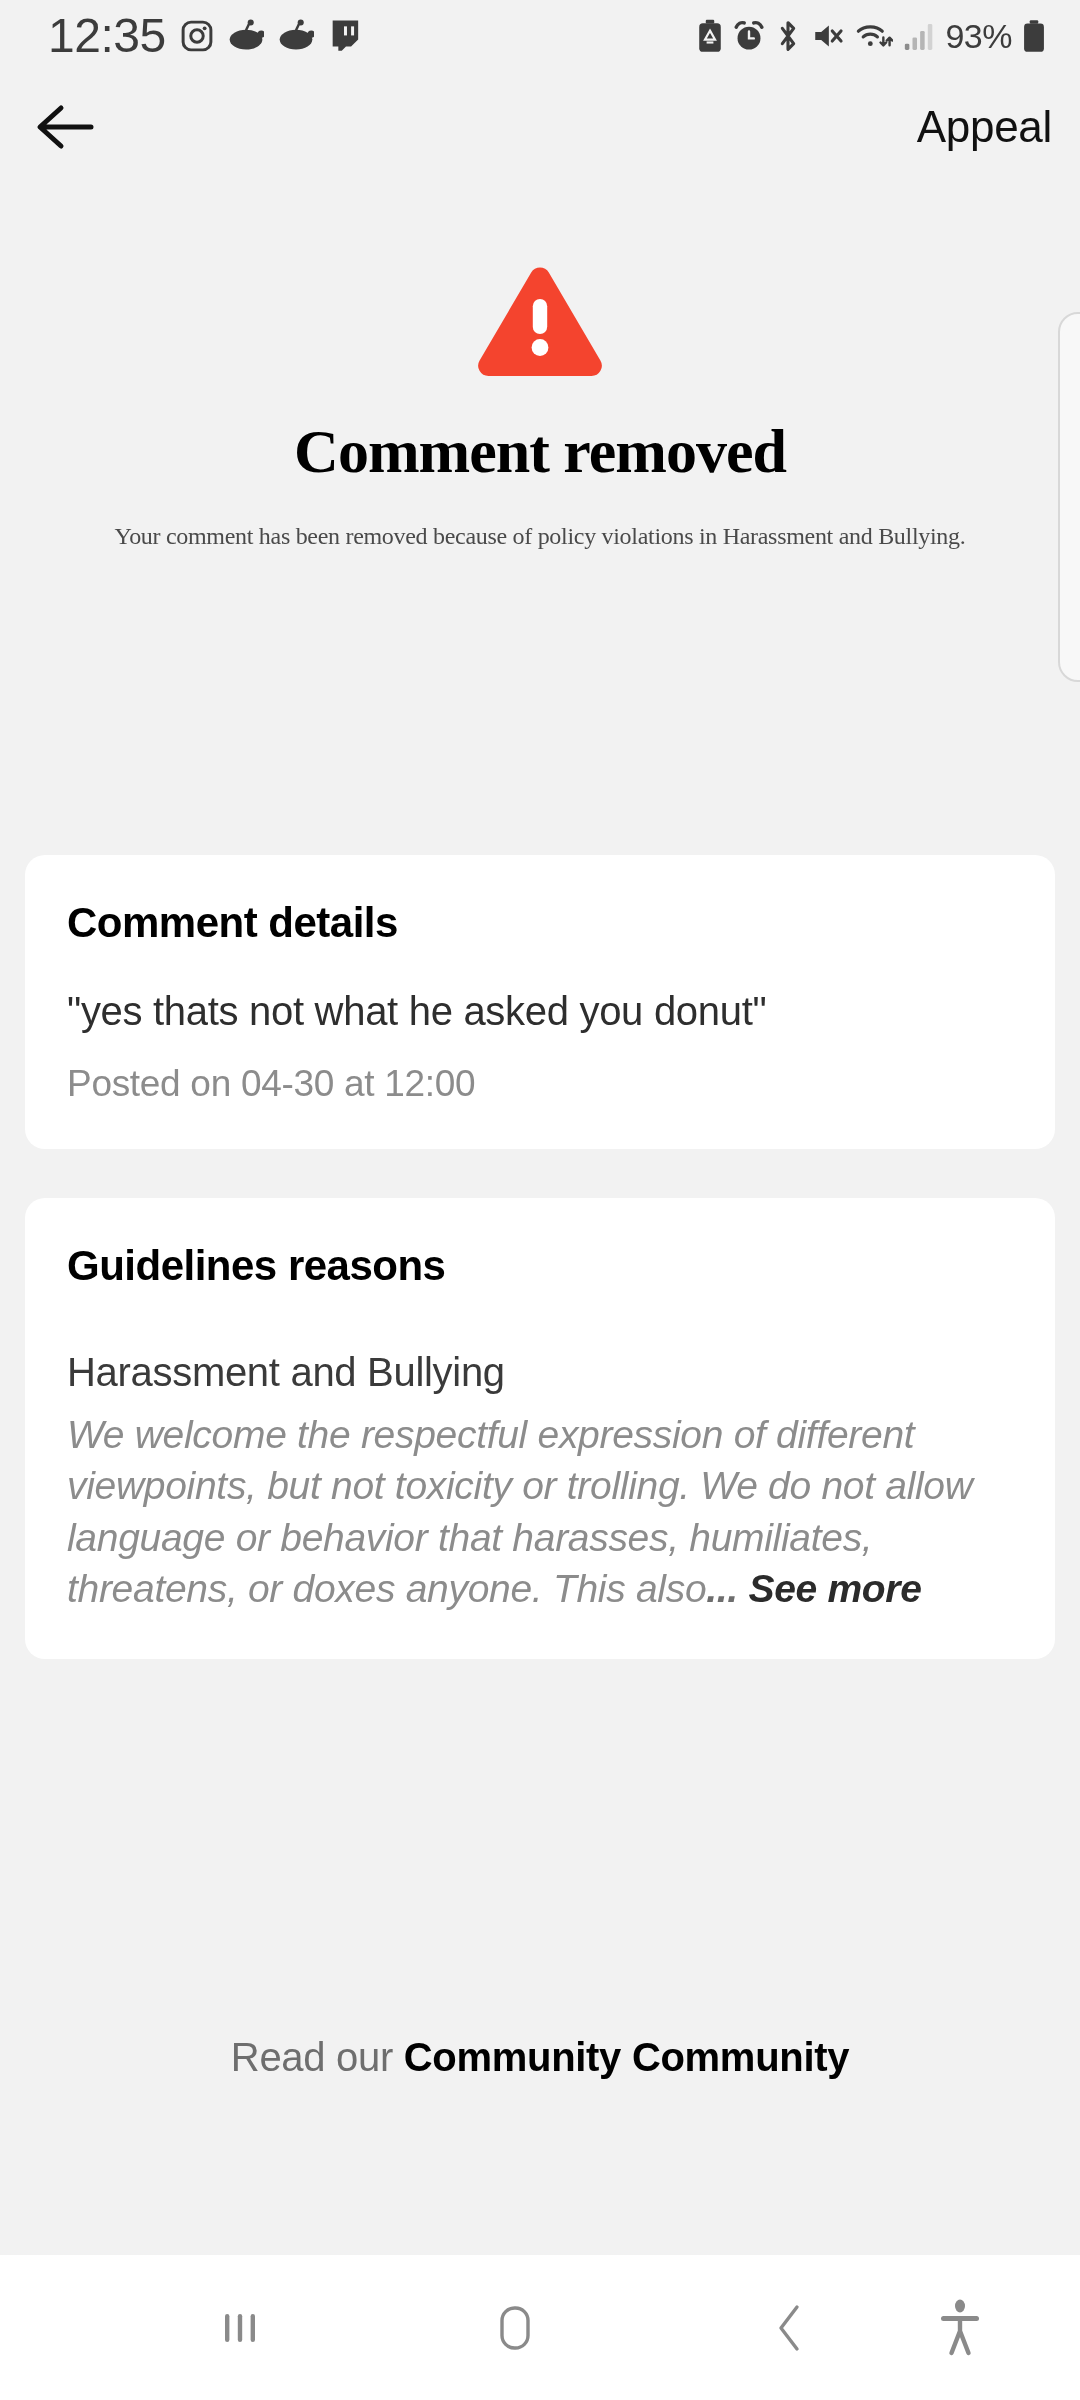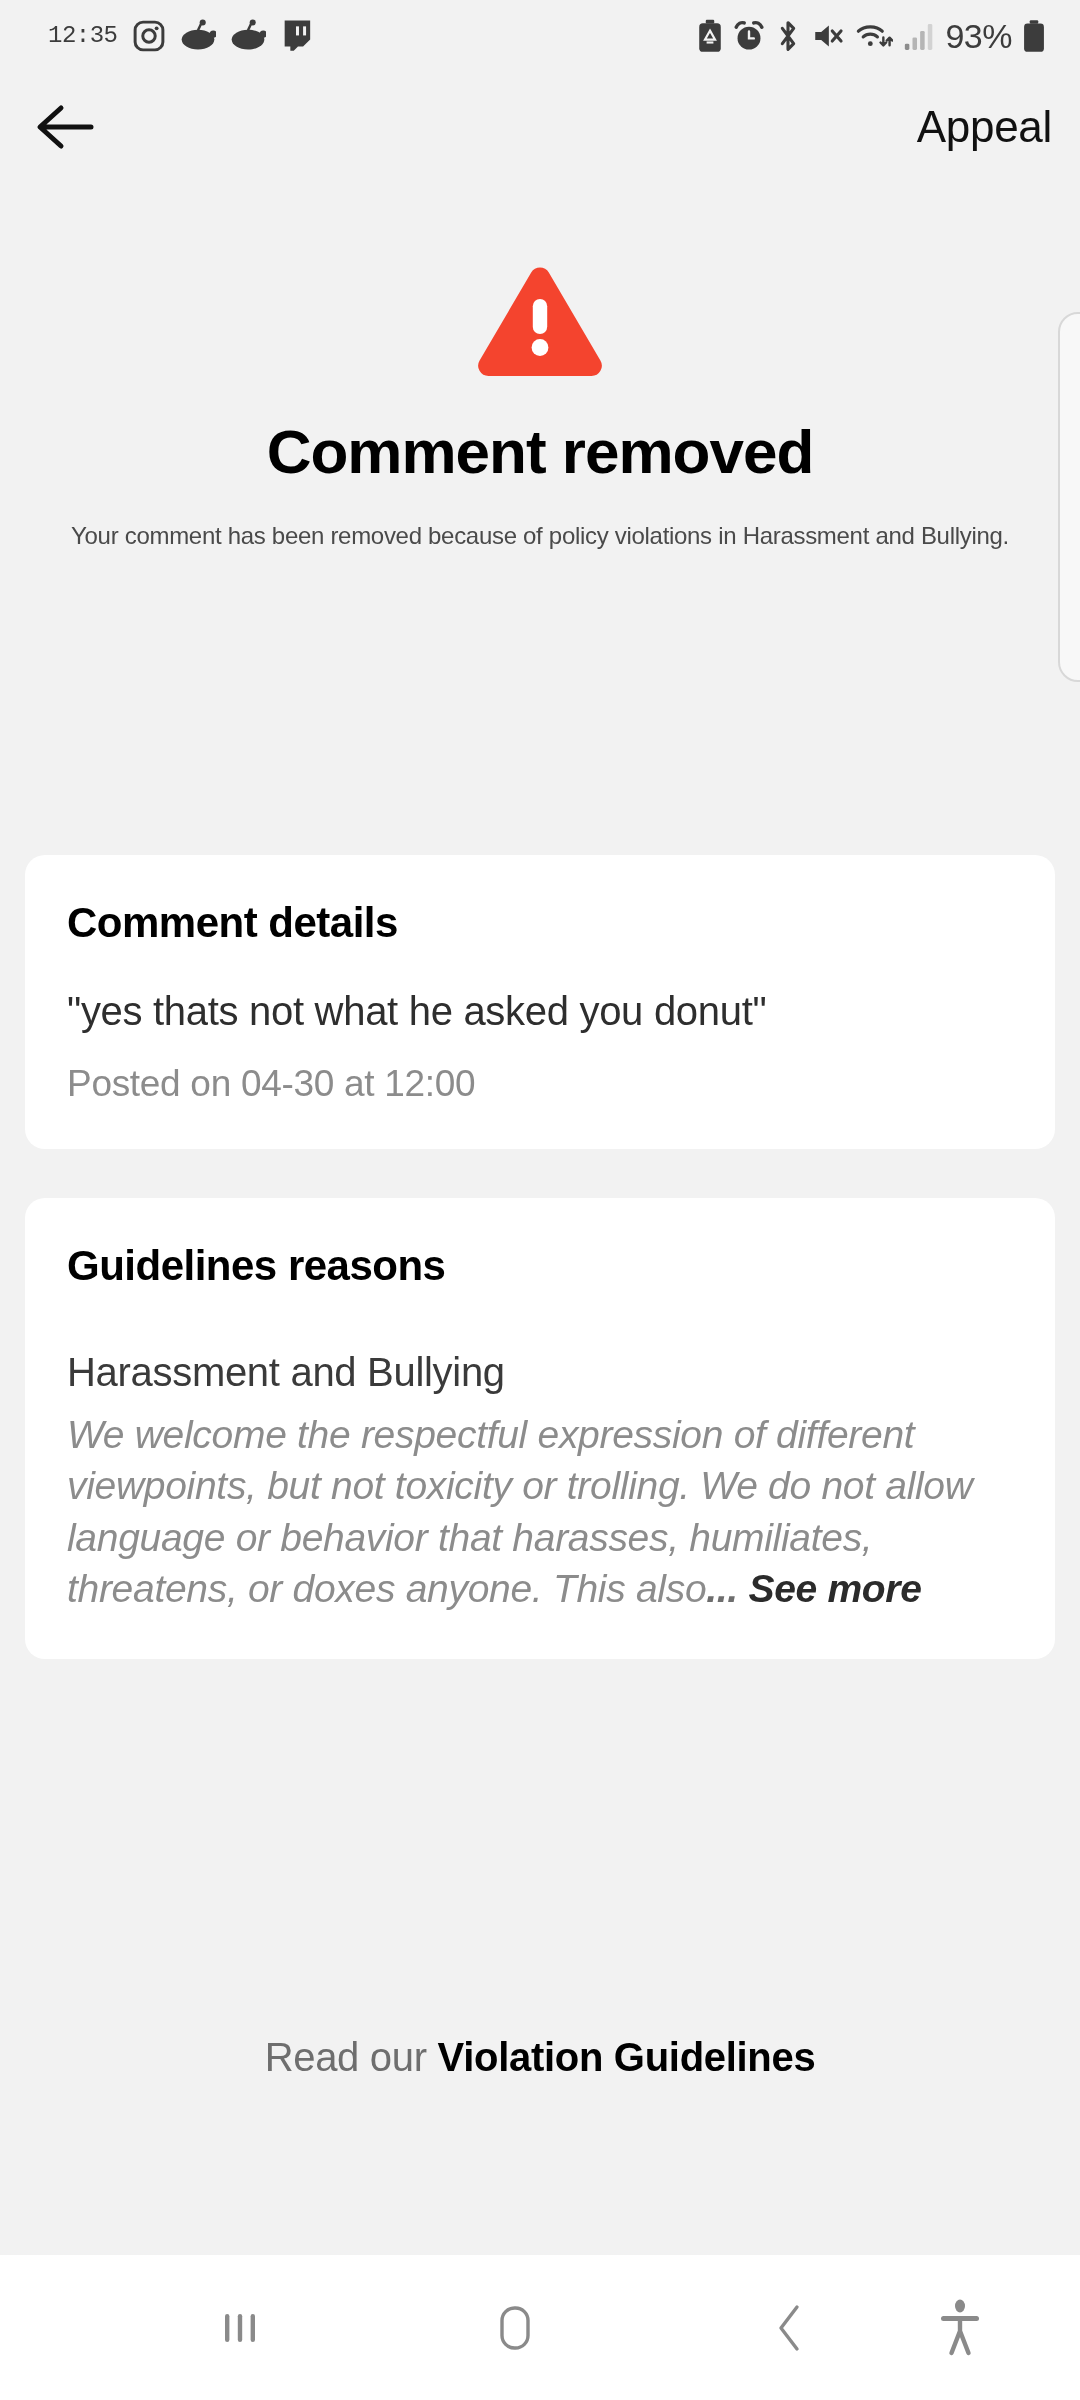--- a/index.html
+++ b/index.html
@@ -17,38 +17,38 @@
   }
 
   
   .statusbar {
     position:absolute; top:0; left:0; width:1080px; height:72px;
     display:flex; align-items:center;
     padding:0 34px 0 48px;
     background:#f2f2f2;
   }
   .sb-left { display:flex; align-items:center; gap:14px; }
-  .sb-time { font-size:24px; color:#3c3c3c; letter-spacing:-0.5px; line-height:1;font-family:Liberation Mono, monospace; }
+  .sb-time { font-size:48px; color:#3c3c3c; letter-spacing:-0.5px; line-height:1; }
   .sb-spacer { flex:1; }
   .sb-right { display:flex; align-items:center; gap:10px; }
   .sb-ic { display:block; }
   .sb-batt-text { font-size:34px; color:#3c3c3c; letter-spacing:-0.5px; }
 
   
   .appbar {
     position:absolute; top:72px; left:0; width:1080px; height:110px;
     display:flex; align-items:center; padding:0 28px;
   }
   .back-btn { width:72px; height:72px; display:flex; align-items:center; justify-content:center; cursor:pointer; }
   .appbar-title {
     margin-left:auto; font-size:44px; color:#111; letter-spacing:-0.3px;
   }
 
   
-  .hero { position:absolute; top:262px; left:0; width:1080px; text-align:center; }
+  .hero { position:absolute; top:262px; left:0; width:1080px; text-align:center;font-family:Liberation Serif, serif; }
   .warn-icon { display:block; margin:0 auto; }
   .hero-title {
     margin-top:36px;
     font-size:62px; font-weight:bold; color:#000; letter-spacing:-1px;
   }
   .hero-sub {
     margin:34px auto 0; width:960px;
     font-size:24px; line-height:1.28; color:#4a4a4a; letter-spacing:-0.3px;
   }
 
@@ -222,21 +222,21 @@
     <div class="comment-quote">"yes thats not what he asked you donut"</div>
     <div class="comment-meta">Posted on 04-30 at 12:00</div>
   </div>
 
   <div class="card" id="card-violation">
     <div class="card-title">Guidelines reasons</div>
     <div class="violation-name">Harassment and Bullying</div>
     <div class="violation-body"><span>We welcome the respectful expression of different viewpoints, but not toxicity or trolling. We do not allow language or behavior that harasses, humiliates, threatens, or doxes anyone. This also</span><span class="ellipsis">...</span> <span class="see-more">See more</span></div>
   </div>
 
-  <div class="footer"><span>Read our </span><strong>Violation Guidelines</strong></div>
+  <div class="footer"><span>Read our </span><strong>Community Community</strong></div>
 
   <div class="navbar">
     <div class="nav-btn nav-recents">
       <svg width="54" height="54" viewBox="0 0 54 54">
         <rect x="12" y="13" width="4.4" height="28" rx="2.2" fill="#8a8a8a"></rect>
         <rect x="24.8" y="13" width="4.4" height="28" rx="2.2" fill="#8a8a8a"></rect>
         <rect x="37.6" y="13" width="4.4" height="28" rx="2.2" fill="#8a8a8a"></rect>
       </svg>
     </div>
     <div class="nav-btn nav-home">

